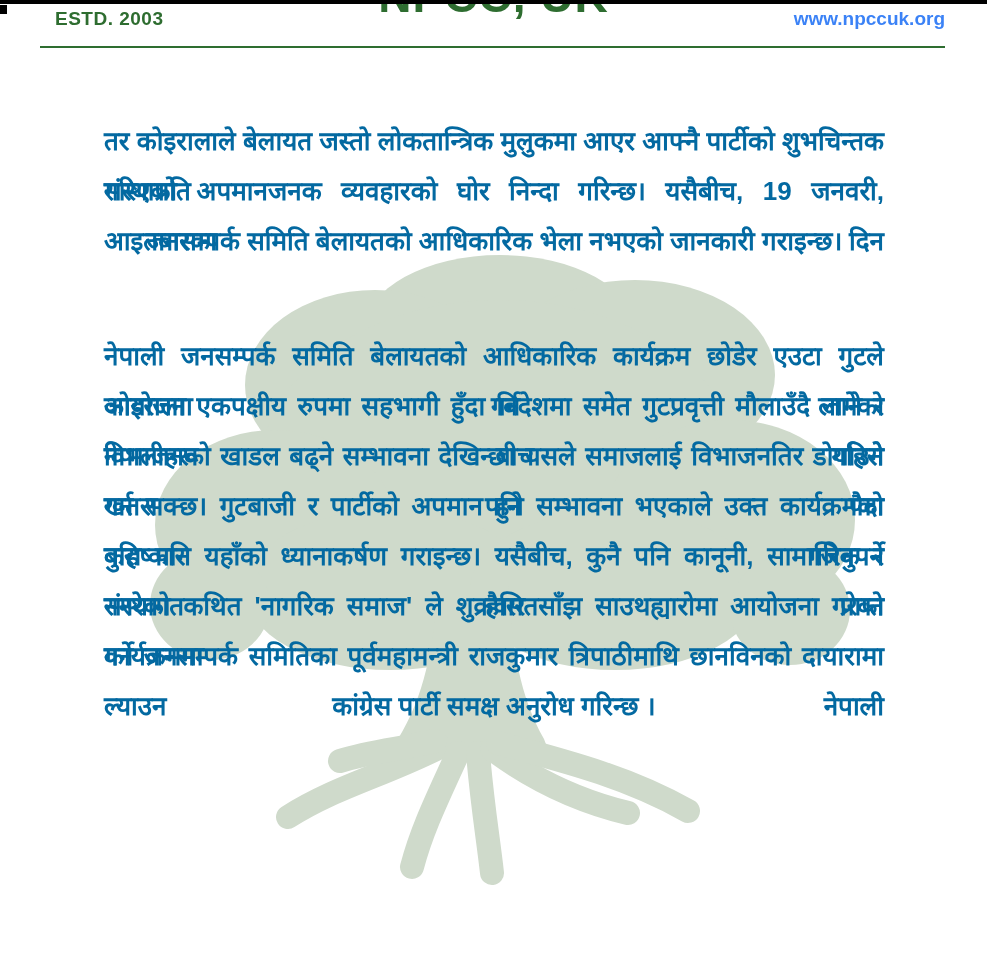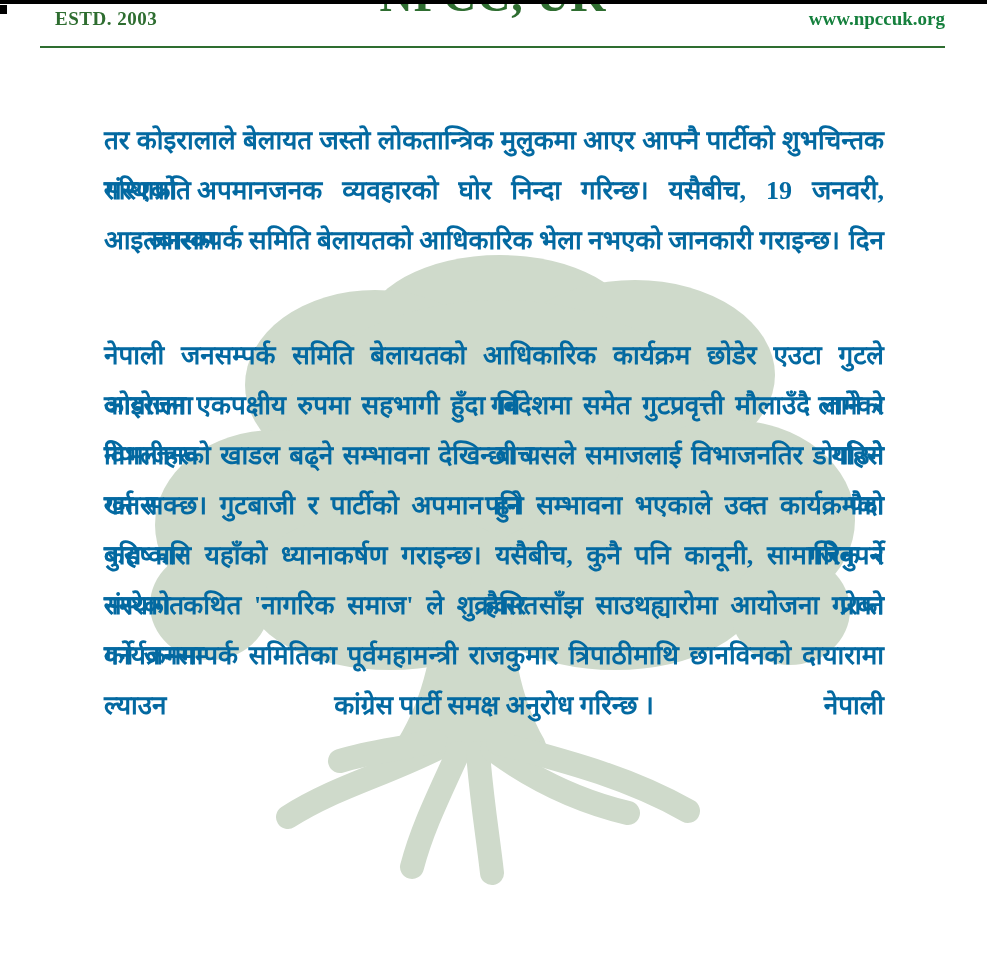--- a/index.html
+++ b/index.html
@@ -2,21 +2,21 @@
 <html><head>
 <meta charset="utf-8">
 <style>
   html, body { margin: 0; padding: 0; background: #ffffff; }
   .page {
     position: relative;
     width: 987px;
     height: 966px;
     background: #ffffff;
     overflow: hidden;
-    font-family: Liberation Serif, serif;
+    font-family: Liberation Sans, sans-serif;
   }
   .top-border {
     position: absolute;
     top: 0; left: 0;
     width: 100%; height: 4px;
     background: #000000;
     z-index: 5;
   }
   .edge-mark {
     position: absolute;
@@ -42,21 +42,21 @@
     line-height: 46px;
     font-weight: bold;
     color: #2e6d30;
     letter-spacing: 1px;
   }
   .website {
     position: absolute;
     top: 8px; right: 42px;
     font-size: 19px;
     font-weight: bold;
-    color: #15803d;
+    color: #3b82f6;
   }
   .rule {
     position: absolute;
     top: 46px; left: 40px;
     width: 905px; height: 0;
     border-top: 2px solid #2e6d30;
   }
   .tree {
     position: absolute;
     left: 140px; top: 255px;

